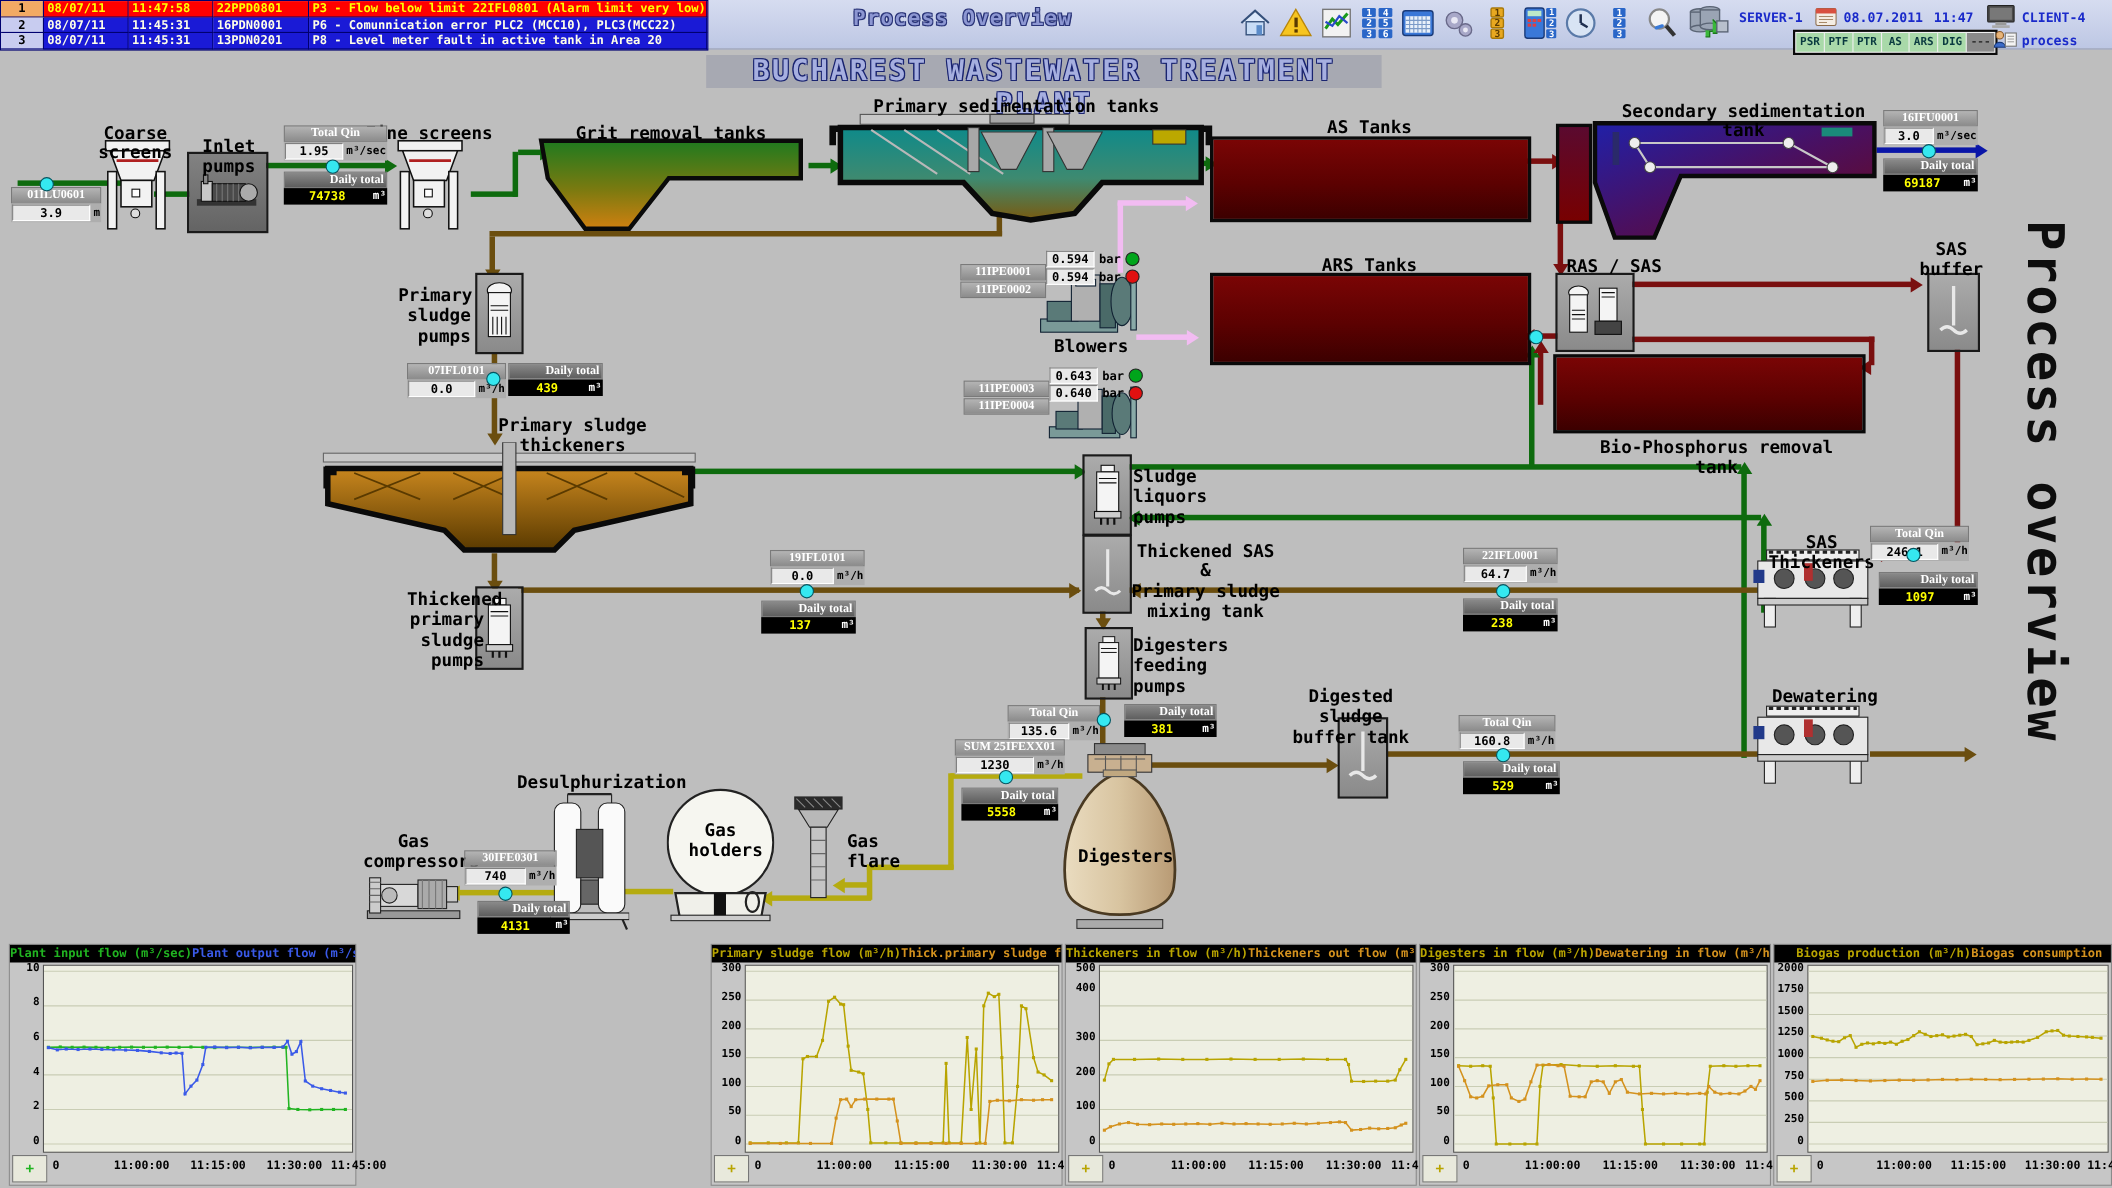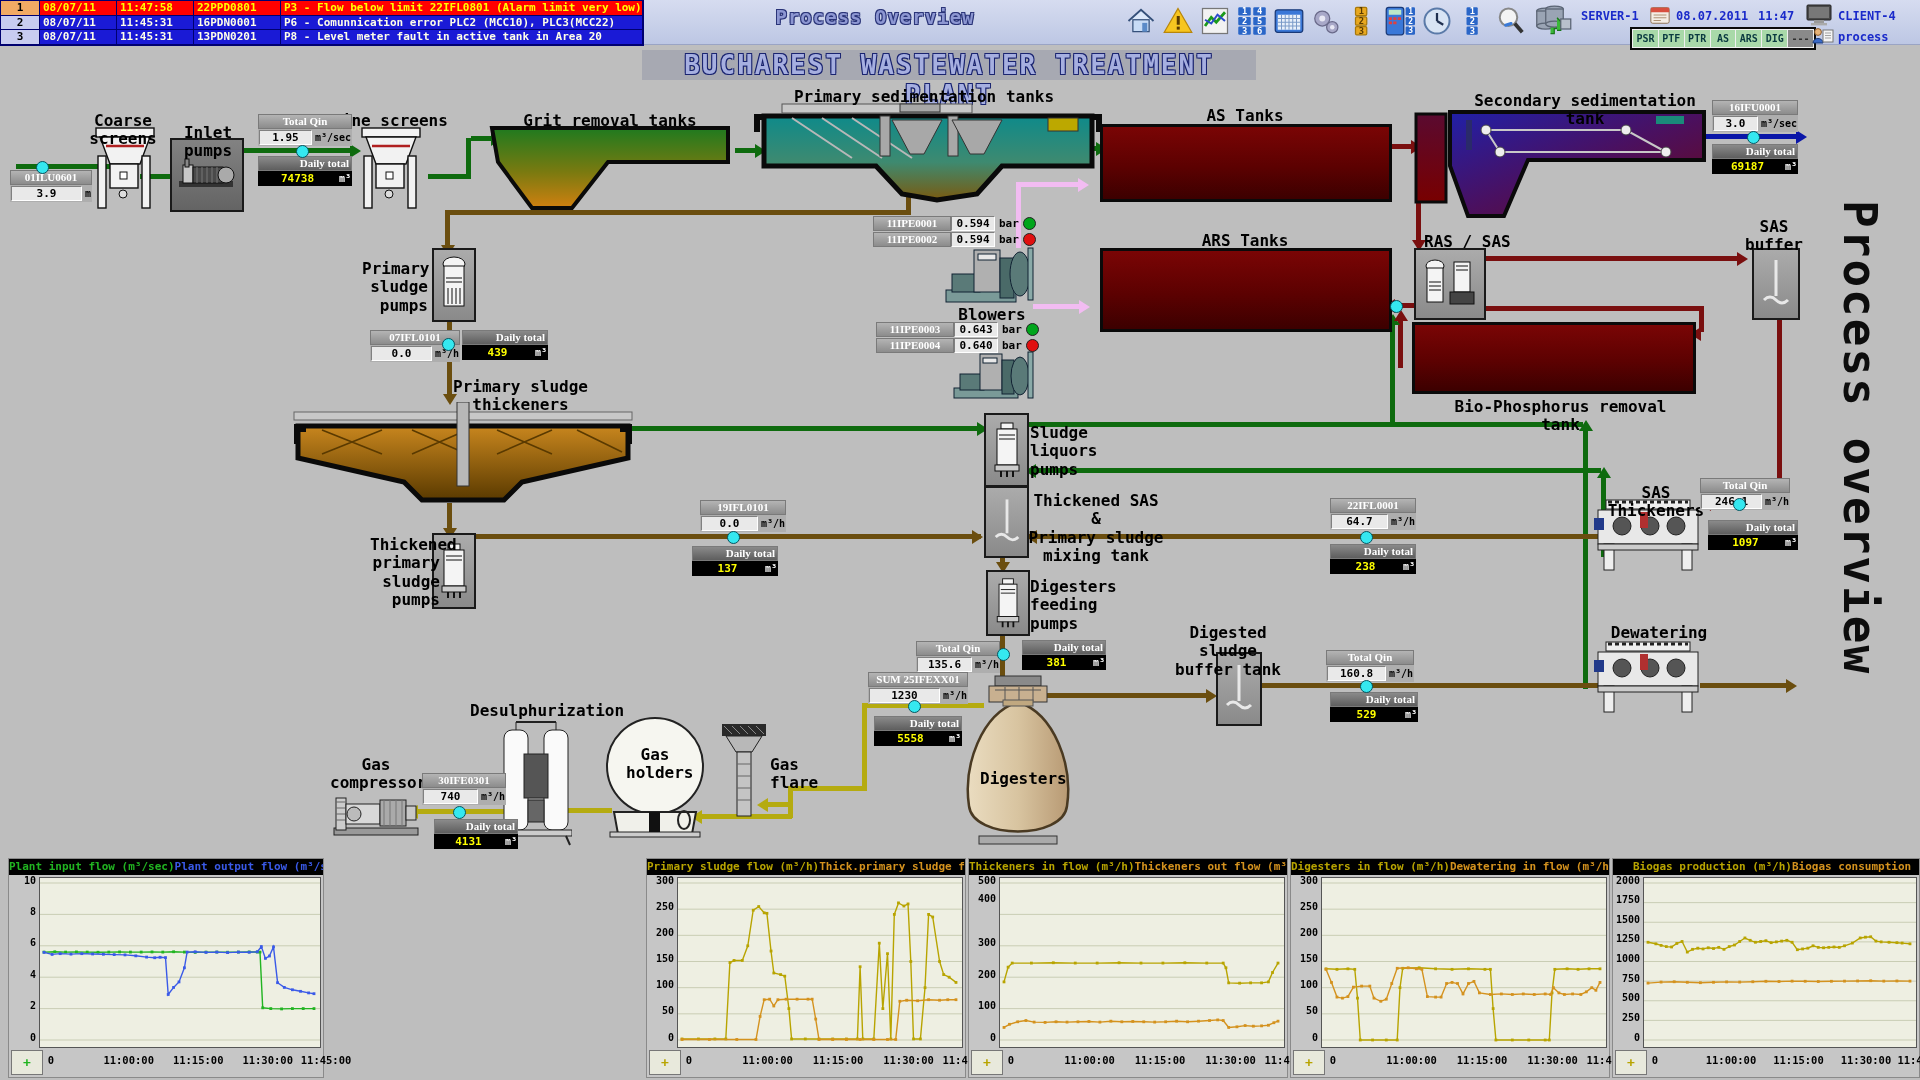--- a/index.html
+++ b/index.html
@@ -46,21 +46,21 @@
     padding:0 2px;border:1px solid #7A7A7A;line-height:13px;white-space:nowrap;font-family:Liberation Serif, serif;}
   .trow{display:flex;background:#AEAEAE;padding:1px;align-items:center;}
   .tval{flex:1;background:#E9E9E9;border:1px solid #808080;border-right-color:#FFF;
     border-bottom-color:#FFF;text-align:center;font-size:11px;color:#000;line-height:13px;}
   .tunit{font-size:10px;color:#000;padding-left:3px;white-space:nowrap;}
   .tag.dark .thdr{background:linear-gradient(#8A8A8A,#5E5E5E);text-align:right;}
   .tag.dark .trow{background:#000;}
   .tag.dark .tval{background:#000;border:none;color:#FFFF00;}
   .tag.dark .tunit{color:#FFF;}
   .petag{position:absolute;display:flex;align-items:center;z-index:6;font-weight:bold;cursor:pointer;}
-  .petag .thdr{width:72px;}
+  .petag .thdr{width:72px;margin-top:24px;}
   .petag .tval{width:42px;flex:none;background:#E9E9E9;}
   .petag .tunit{padding:0 4px;font-size:11px;}
   .led{width:11px;height:11px;border-radius:50%;border:1px solid #222;}
   .led.ok{background:var(--led-ok);} .led.fault{background:var(--led-fault);}
   
   .pipe{position:absolute;z-index:1;}
   .pg{background:var(--pipe-influent);} .pb{background:var(--pipe-sludge);}
   .pm{background:var(--pipe-ras);} .pp{background:var(--pipe-air);}
   .po{background:var(--pipe-gas);} .pbl{background:var(--pipe-effluent);}
   .ar{position:absolute;width:0;height:0;border:7px solid transparent;z-index:2;}

